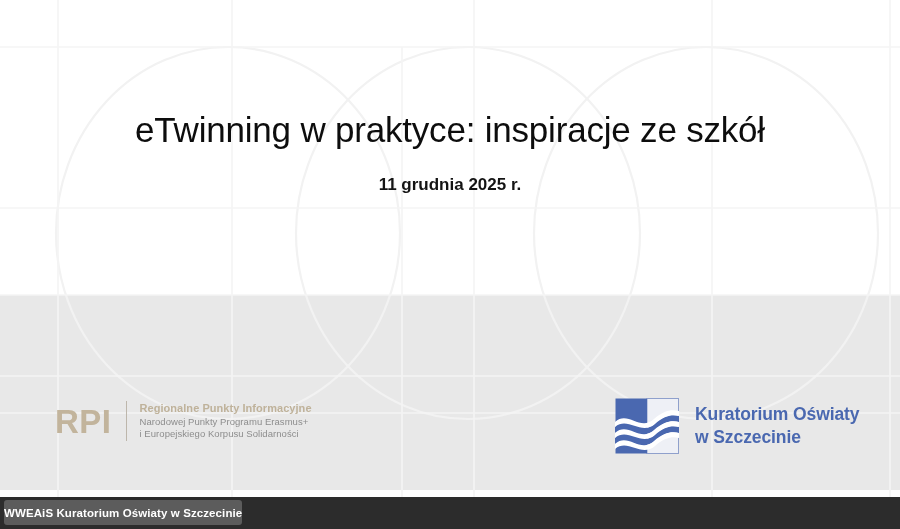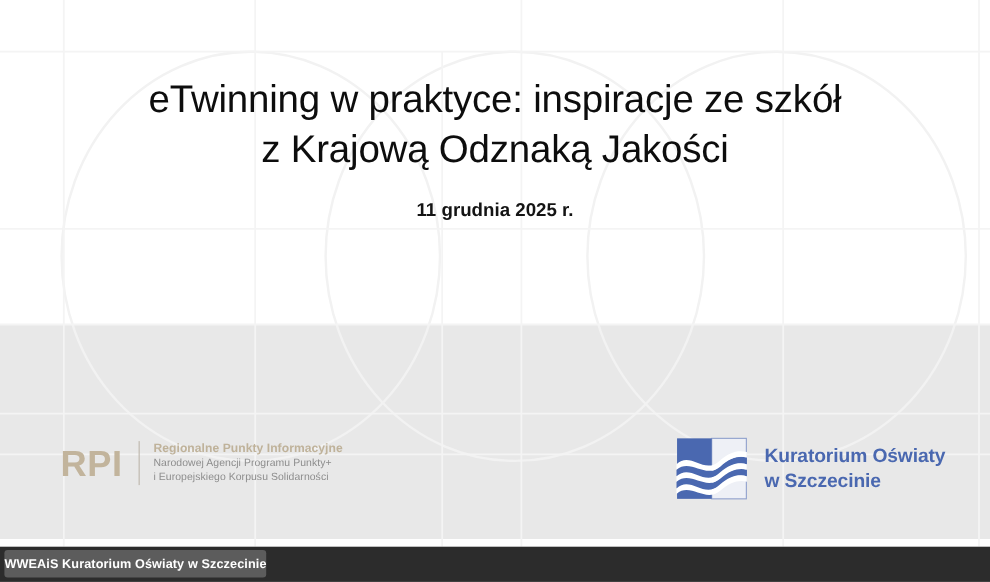--- a/index.html
+++ b/index.html
@@ -27,21 +27,21 @@
   }
 
   
   #title-block {
     position:absolute; left:0; top:0; width:900px;
     text-align:center;
   }
   #slide-title {
     font-size:35px; line-height:45px; color:#0d0d0d;
     font-weight:400; letter-spacing:-0.2px;
-    padding-top:68px;
+    padding-top:107px;
   }
   #slide-title .l2 { display:block; }
   #slide-date {
     font-size:17px; color:#141414; font-weight:700;
     padding-top:23px;
     text-align:center;
   }
 
   
   #logos { position:absolute; left:0; top:389px; width:900px; height:77px; }
@@ -119,33 +119,32 @@
         <line x1="402" y1="47" x2="402" y2="497"></line>
         <line x1="474" y1="0" x2="474" y2="497"></line>
         <line x1="712" y1="0" x2="712" y2="497"></line>
         <line x1="890" y1="0" x2="890" y2="497"></line>
       </g>
     </svg>
 
     <div id="title-block">
       <div id="slide-title">
         <span class="l1">eTwinning w praktyce: inspiracje ze szkół</span>
-        <span class="l2">z Krajową Odznaką Jakości</span>
       </div>
       <div id="slide-date">11 grudnia 2025 r.</div>
     </div>
 
     <div id="logos">
 
       <div id="rpi-logo">
         <div id="rpi-mark">RPI</div>
         <div id="rpi-divider"></div>
         <div id="rpi-lines">
           <div id="rpi-l1">Regionalne Punkty Informacyjne</div>
-          <div id="rpi-l2">Narodowej Agencji Programu Punkty+</div>
+          <div id="rpi-l2">Narodowej Punkty Programu Erasmus+</div>
           <div id="rpi-l3">i Europejskiego Korpusu Solidarności</div>
         </div>
       </div>
 
       <div id="kur-logo">
         <svg id="kur-mark" viewBox="0 0 66 58">
 
           <rect x="33" y="1.5" width="31.5" height="55" fill="#eef0f6" stroke="#8fa0cc" stroke-width="1"></rect>
 
           <rect x="1.5" y="1.5" width="31.5" height="55" fill="#4a68b0"></rect>

